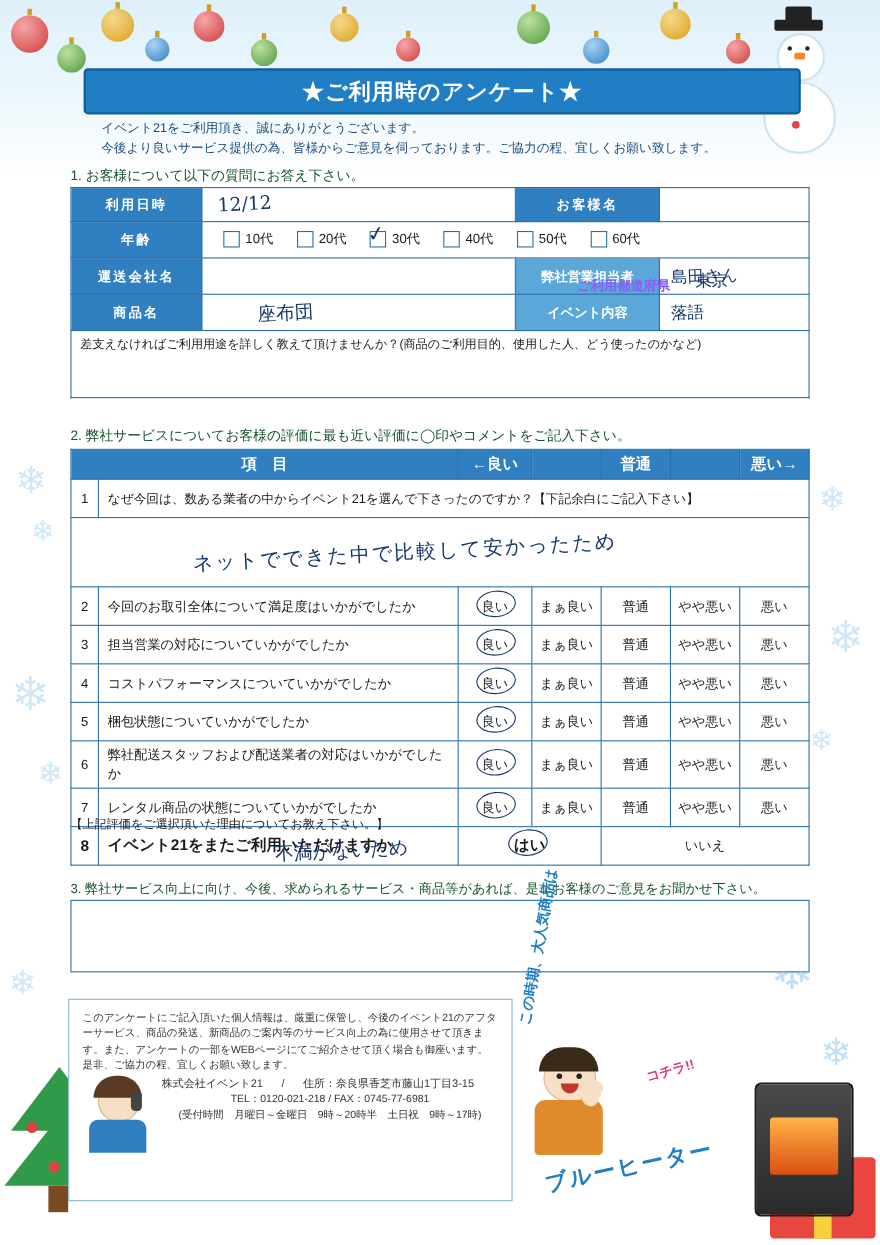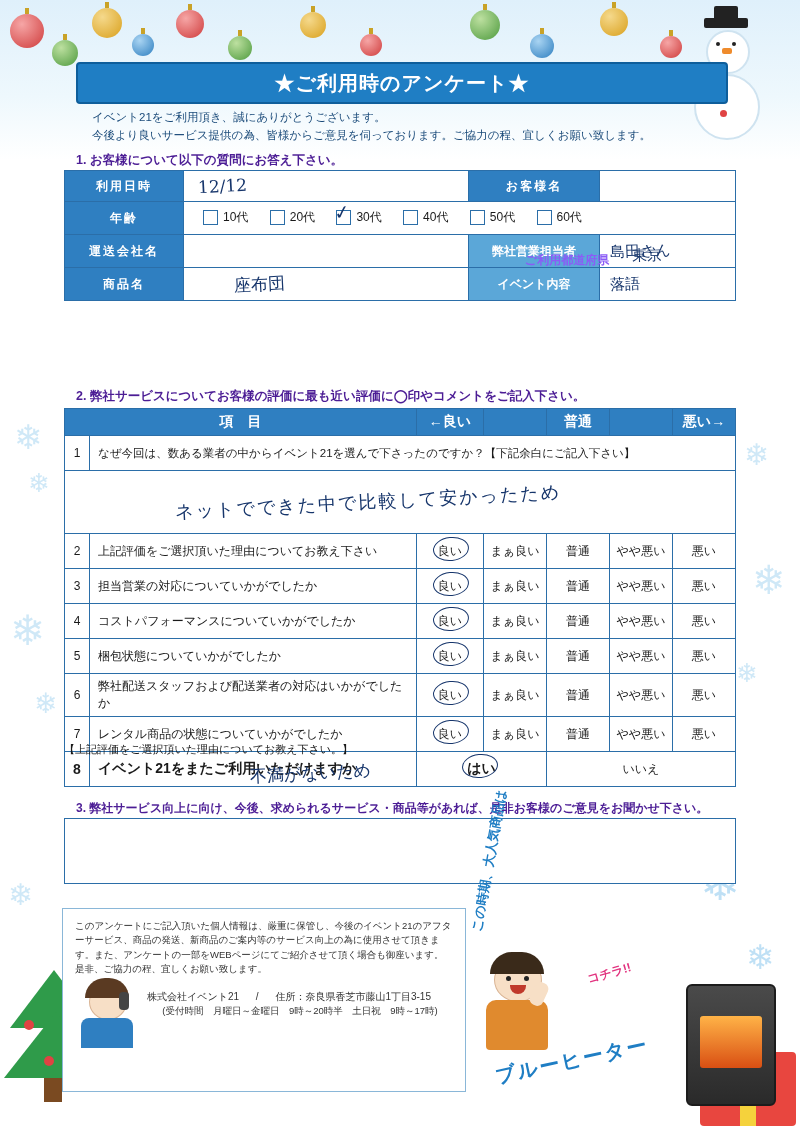--- a/index.html
+++ b/index.html
@@ -16,21 +16,21 @@
   .bauble{position:absolute;border-radius:50%;}
   .bauble:after{content:"";position:absolute;left:50%;top:-6px;width:4px;height:6px;
     background:#c9a227;transform:translateX(-50%);}
   
   .title-bar{position:absolute;left:76px;top:62px;width:648px;height:38px;
     background:#1f7ec4;border:2px solid #0e5e9b;border-radius:4px;
     display:flex;align-items:center;justify-content:center;}
   .title-bar span{color:#fff;font-size:20px;font-weight:bold;letter-spacing:1px;}
   .lead{position:absolute;left:92px;top:108px;width:600px;font-size:11.5px;color:#1b4b7a;line-height:1.6;}
   
-  .sec-h{position:absolute;font-size:12.5px;font-weight:bold;color:#4c1d95;margin-left:12px;}
+  .sec-h{position:absolute;font-size:12.5px;font-weight:normal;color:#14532d;}
   
   table{border-collapse:collapse;position:absolute;font-size:12px;}
   td{border:1px solid #2b6ea8;padding:0;vertical-align:middle;}
   .lbl{background:#2f7fc1;color:#fff;font-weight:bold;text-align:center;letter-spacing:2px;}
   .lbl-lt{background:#5ba7d8;color:#fff;font-weight:bold;text-align:center;}
   .cell{background:#fff;}
   .hand{font-family:"DejaVu Serif", serif;color:#16356b;font-size:17px;
     transform:rotate(-3deg);display:inline-block;}
   .hand-sm{font-family:"DejaVu Serif", serif;color:#16356b;font-size:15px;
     transform:rotate(-2deg);display:inline-block;}
@@ -176,20 +176,25 @@
     <td class="cell"></td>
     <td class="lbl-lt">弊社営業担当者</td>
     <td class="cell" style="padding-left:10px;"><span class="hand-sm">島田さん</span></td>
   </tr>
   <tr>
     <td class="lbl" style="height:32px;">商品名</td>
     <td class="cell" style="padding-left:50px;"><span class="hand">座布団</span></td>
     <td class="lbl-lt">イベント内容</td>
     <td class="cell" style="padding-left:10px;"><span class="hand-sm">落語</span></td>
   </tr>
+  <tr>
+    <td colspan="4" class="cell" style="height:52px;padding:4px 8px;vertical-align:top;font-size:11px;">
+      <span>差支えなければご利用用途を詳しく教えて頂けませんか？(商品のご利用目的、使用した人、どう使ったのかなど)</span>
+    </td>
+  </tr>
 </tbody>
   </table>
 
 <div style="position:absolute;left:508px;top:244px;width:118px;height:32px;display:flex;align-items:center;justify-content:center;font-size:12px;color:#8b5cf6;font-weight:bold;pointer-events:none;">ご利用都道府県</div>
 <div style="position:absolute;left:632px;top:246px;"><span class="hand-sm">東京</span></div>
 
 <div class="sec-h" style="left:64px;top:388px;">2. 弊社サービスについてお客様の評価に最も近い評価に◯印やコメントをご記入下さい。</div>
 
 <table class="ev">
   <tbody>
@@ -206,21 +211,21 @@
     <td class="q" colspan="6" style="font-size:11.5px;">なぜ今回は、数ある業者の中からイベント21を選んで下さったのですか？【下記余白にご記入下さい】</td>
   </tr>
   <tr class="free-row">
     <td colspan="7" style="padding-left:110px;">
       <span class="hand" style="font-size:18px;letter-spacing:2px;">ネットでできた中で比較して安かったため</span>
     </td>
   </tr>
 
   <tr>
     <td class="num">2</td>
-    <td class="q">上記評価をご選択頂いた理由についてお教え下さい</td>
+    <td class="q">今回のお取引全体について満足度はいかがでしたか</td>
     <td class="opt good"><span class="circle circle-sm">良い</span></td>
     <td class="opt">まぁ良い</td>
     <td class="opt">普通</td>
     <td class="opt">やや悪い</td>
     <td class="opt">悪い</td>
   </tr>
   <tr>
     <td class="num">3</td>
     <td class="q">担当営業の対応についていかがでしたか</td>
     <td class="opt good"><span class="circle circle-sm">良い</span></td>
@@ -287,25 +292,26 @@
     <p>このアンケートにご記入頂いた個人情報は、厳重に保管し、今後のイベント21のアフターサービス、商品の発送、新商品のご案内等のサービス向上の為に使用させて頂きます。また、アンケートの一部をWEBページにてご紹介させて頂く場合も御座います。是非、ご協力の程、宜しくお願い致します。</p>
   </div>
   <div style="display:flex;align-items:flex-start;padding:2px 12px;">
     <div style="width:66px;height:74px;position:relative;flex:0 0 66px;">
       <div style="position:absolute;left:14px;top:6px;width:36px;height:34px;border-radius:50%;background:#f7dfc6;border:1px solid #d9b494;"></div>
       <div style="position:absolute;left:10px;top:0px;width:44px;height:20px;border-radius:22px 22px 0 0;background:#5a3a22;"></div>
       <div style="position:absolute;left:6px;top:40px;width:52px;height:30px;border-radius:8px 8px 0 0;background:#2f7fc1;"></div>
       <div style="position:absolute;left:44px;top:14px;width:10px;height:18px;border-radius:4px;background:#444;"></div>
     </div>
     <div style="flex:1;padding-left:6px;">
-      <p style="font-size:10px;margin-top:11px;">
+      <p style="font-size:10px;">
         <span>株式会社イベント21</span>
         <span style="padding:0 14px;">/</span>
         <span>住所：奈良県香芝市藤山1丁目3-15</span>
       </p>
+      <p style="text-align:center;">TEL：0120-021-218 / FAX：0745-77-6981</p>
       <p style="text-align:center;">(受付時間　月曜日～金曜日　9時～20時半　土日祝　9時～17時)</p>
     </div>
   </div>
 </div>
 
 <div style="position:absolute;left:470px;top:952px;width:96px;height:126px;">
   <div style="position:absolute;left:24px;top:6px;width:46px;height:42px;border-radius:50%;background:#f7dfc6;border:1px solid #d9b494;"></div>
   <div style="position:absolute;left:20px;top:0px;width:54px;height:22px;border-radius:26px 26px 0 0;background:#3a2a1a;"></div>
   <div style="position:absolute;left:36px;top:24px;width:5px;height:5px;border-radius:50%;background:#222;"></div>
   <div style="position:absolute;left:54px;top:24px;width:5px;height:5px;border-radius:50%;background:#222;"></div>

